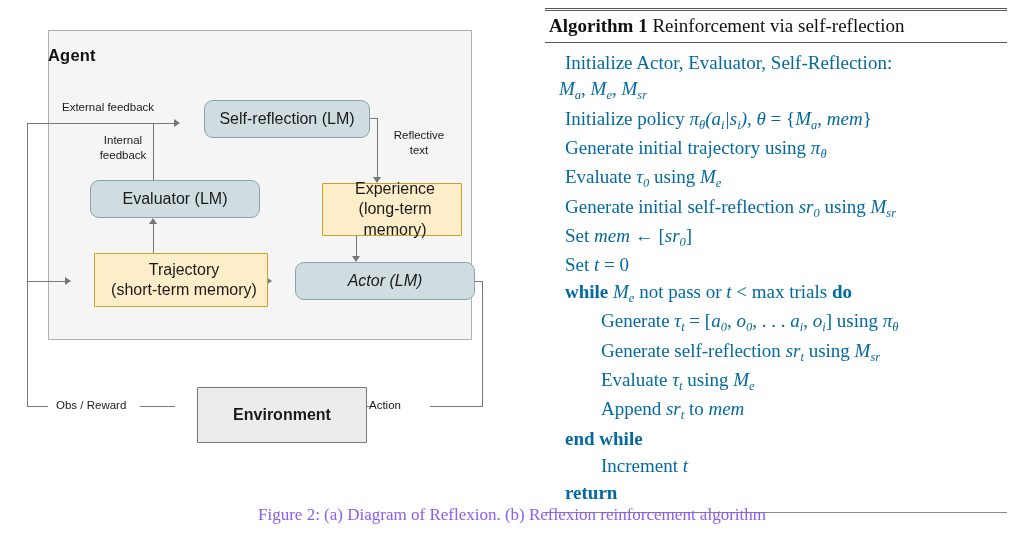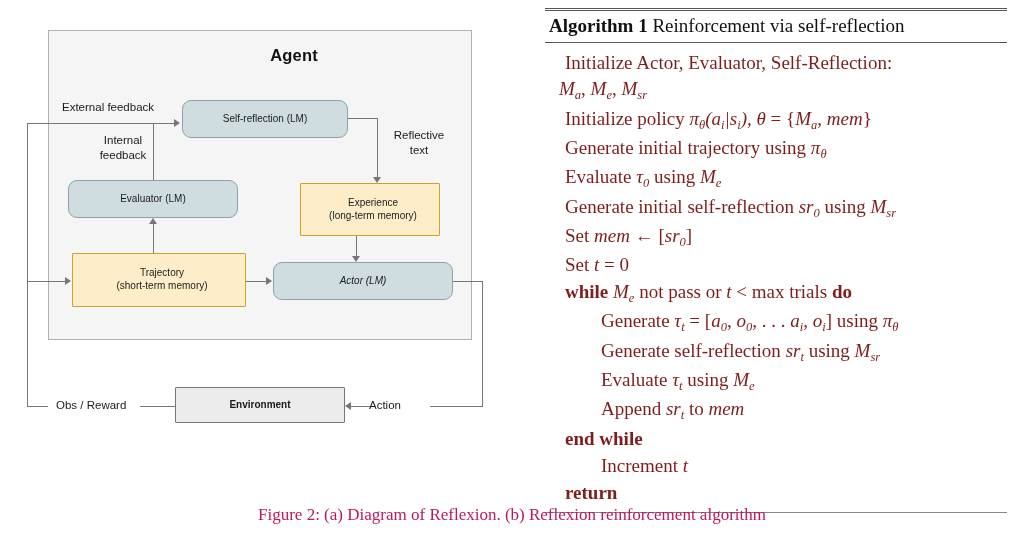--- a/index.html
+++ b/index.html
@@ -27,37 +27,37 @@
     left: 48px; top: 30px;
     width: 424px; height: 310px;
     background: #f5f5f5;
     border: 1px solid #b0b0b0;
     box-sizing: border-box;
   }
   .agent-title {
     position: absolute;
     left: 48px; top: 46px;
     width: 492px;
-    text-align: center;
     font-size: 16.5px;
     font-weight: bold;
     color: #111;
     letter-spacing: .2px;
   }
 
   .node {
     position: absolute;
     box-sizing: border-box;
     display: flex;
     align-items: center;
     justify-content: center;
     text-align: center;
-    font-size: 10px;
+    font-size: 16px;
     color: #1a1a1a;
     line-height: 1.28;
+    margin-left: 22px;
   }
   .node-blue {
     background: #cfdde1;
     border: 1px solid #8aa3a9;
     border-radius: 9px;
   }
   .node-yellow {
     background: #fdeec9;
     border: 1px solid #c9a227;
     border-radius: 1px;
@@ -68,21 +68,21 @@
     border: 1px solid #777;
     border-radius: 1px;
     font-weight: bold;
   }
 
   #node-selfreflection { left: 182px; top: 100px; width: 166px; height: 38px; }
   #node-evaluator      { left: 68px;  top: 180px; width: 170px; height: 38px; }
   #node-experience     { left: 300px; top: 183px; width: 140px; height: 53px; }
   #node-trajectory     { left: 72px;  top: 253px; width: 174px; height: 54px; }
   #node-actor          { left: 273px; top: 262px; width: 180px; height: 38px; font-style: italic; }
-  #node-environment    { left: 175px; top: 387px; width: 170px; height: 36px; justify-content: center; }
+  #node-environment    { left: 175px; top: 387px; width: 170px; height: 56px; justify-content: center; }
 
   .edge-label {
     position: absolute;
     font-size: 11.5px;
     color: #1a1a1a;
     text-align: center;
     line-height: 1.3;
     white-space: nowrap;
   }
   #lbl-external  { left: 62px;  top: 100px; }
@@ -136,21 +136,21 @@
     font-size: 19px;
     color: #111;
     padding: 4px 2px 4px 4px;
     white-space: nowrap;
   }
   .algo-head b { font-weight: bold; }
 
   .algo-body {
     padding: 6px 0 6px 0;
     font-size: 19px;
-    color: #7f1d1d;
+    color: #0369a1;
   }
   .algo-line {
     padding: 1.5px 0 1.5px 0;
     white-space: nowrap;
     line-height: 1.26;
   }
   .ind1 { padding-left: 20px; }
   .ind2 { padding-left: 56px; }
   .ind0 { padding-left: 14px; }
   .kw { font-weight: bold; }
@@ -165,21 +165,21 @@
   }
 
   
   #caption {
     position: absolute;
     left: 0; top: 505px;
     width: 1024px;
     text-align: center;
     font-family: "Liberation Serif", serif;
     font-size: 17px;
-    color: #be185d;
+    color: #8b5cf6;
   }
 </style>
 </head>
 <body>
 
 <div id="diagram">
 
   <div class="agent-container"></div>
   <div class="agent-title">Agent</div>
 

